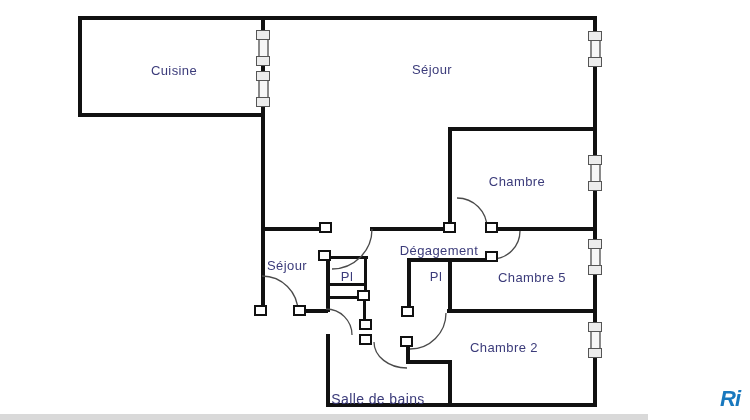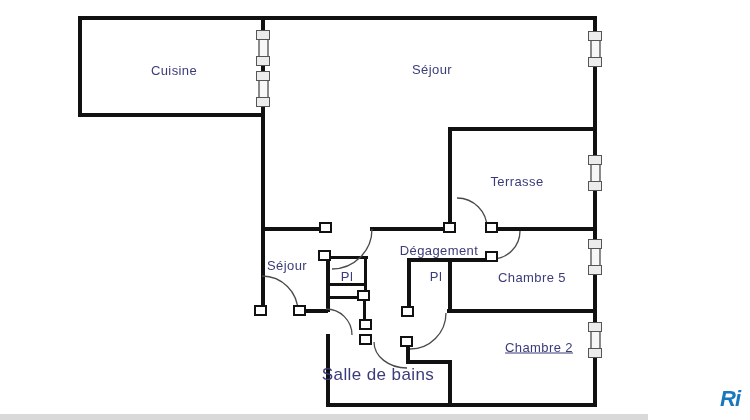--- a/index.html
+++ b/index.html
@@ -3,21 +3,21 @@
 <meta charset="utf-8">
 <style>
   html,body{margin:0;padding:0;background:#fff;}
   .plan{position:relative;width:750px;height:420px;background:#ffffff;overflow:hidden;
         font-family:"Liberation Sans", sans-serif;}
   
   .wall{position:absolute;background:#111;}
   
   .room-label{position:absolute;transform:translate(-50%,-50%);color:#3b3b7a;
               font-size:13px;letter-spacing:0.4px;white-space:nowrap;}
-  .room-label.small{font-size:17px;}
+  .room-label.small{font-size:14px;margin-top:24px;}
   
   .hinge{position:absolute;width:13px;height:11px;background:#fff;border:2px solid #111;
          box-sizing:border-box;}
   
   .win-sq{position:absolute;width:14px;height:10px;background:#ececec;border:1.5px solid #555;
           box-sizing:border-box;}
   .win-shaft{position:absolute;width:11px;background:#f7f7f7;border-left:2px solid #8a8a8a;
              border-right:2px solid #8a8a8a;box-sizing:border-box;}
   .arc-layer{position:absolute;left:0;top:0;}
   .scan-strip{position:absolute;left:0;top:414px;width:648px;height:6px;background:#d9d9d9;}
@@ -102,24 +102,24 @@
   <div class="win-sq" style="left:588px;top:181px;"></div>
   <div class="win-sq" style="left:588px;top:239px;"></div>
   <div class="win-shaft" style="left:589.5px;top:249px;height:17px;"></div>
   <div class="win-sq" style="left:588px;top:265px;"></div>
   <div class="win-sq" style="left:588px;top:322px;"></div>
   <div class="win-shaft" style="left:589.5px;top:332px;height:17px;"></div>
   <div class="win-sq" style="left:588px;top:348px;"></div>
 
   <div class="room-label" style="left:174px;top:70px;">Cuisine</div>
   <div class="room-label" style="left:432px;top:69px;">Séjour</div>
-  <div class="room-label" style="left:517px;top:181px;">Terrasse</div>
+  <div class="room-label" style="left:517px;top:181px;">Chambre</div>
   <div class="room-label" style="left:439px;top:250px;">Dégagement</div>
   <div class="room-label" style="left:287px;top:265px;">Séjour</div>
   <div class="room-label" style="left:347px;top:276px;">Pl</div>
   <div class="room-label" style="left:436px;top:276px;">Pl</div>
   <div class="room-label" style="left:532px;top:277px;">Chambre 5</div>
-  <div class="room-label" style="left:539px;top:347px;text-decoration:underline;">Chambre 2</div>
+  <div class="room-label" style="left:504px;top:347px;">Chambre 2</div>
   <div class="room-label small" style="left:378px;top:375px;">Salle de bains</div>
 
   <div class="scan-strip"></div>
   <div class="watermark">Ri</div>
 </div>
 
 </body></html>

